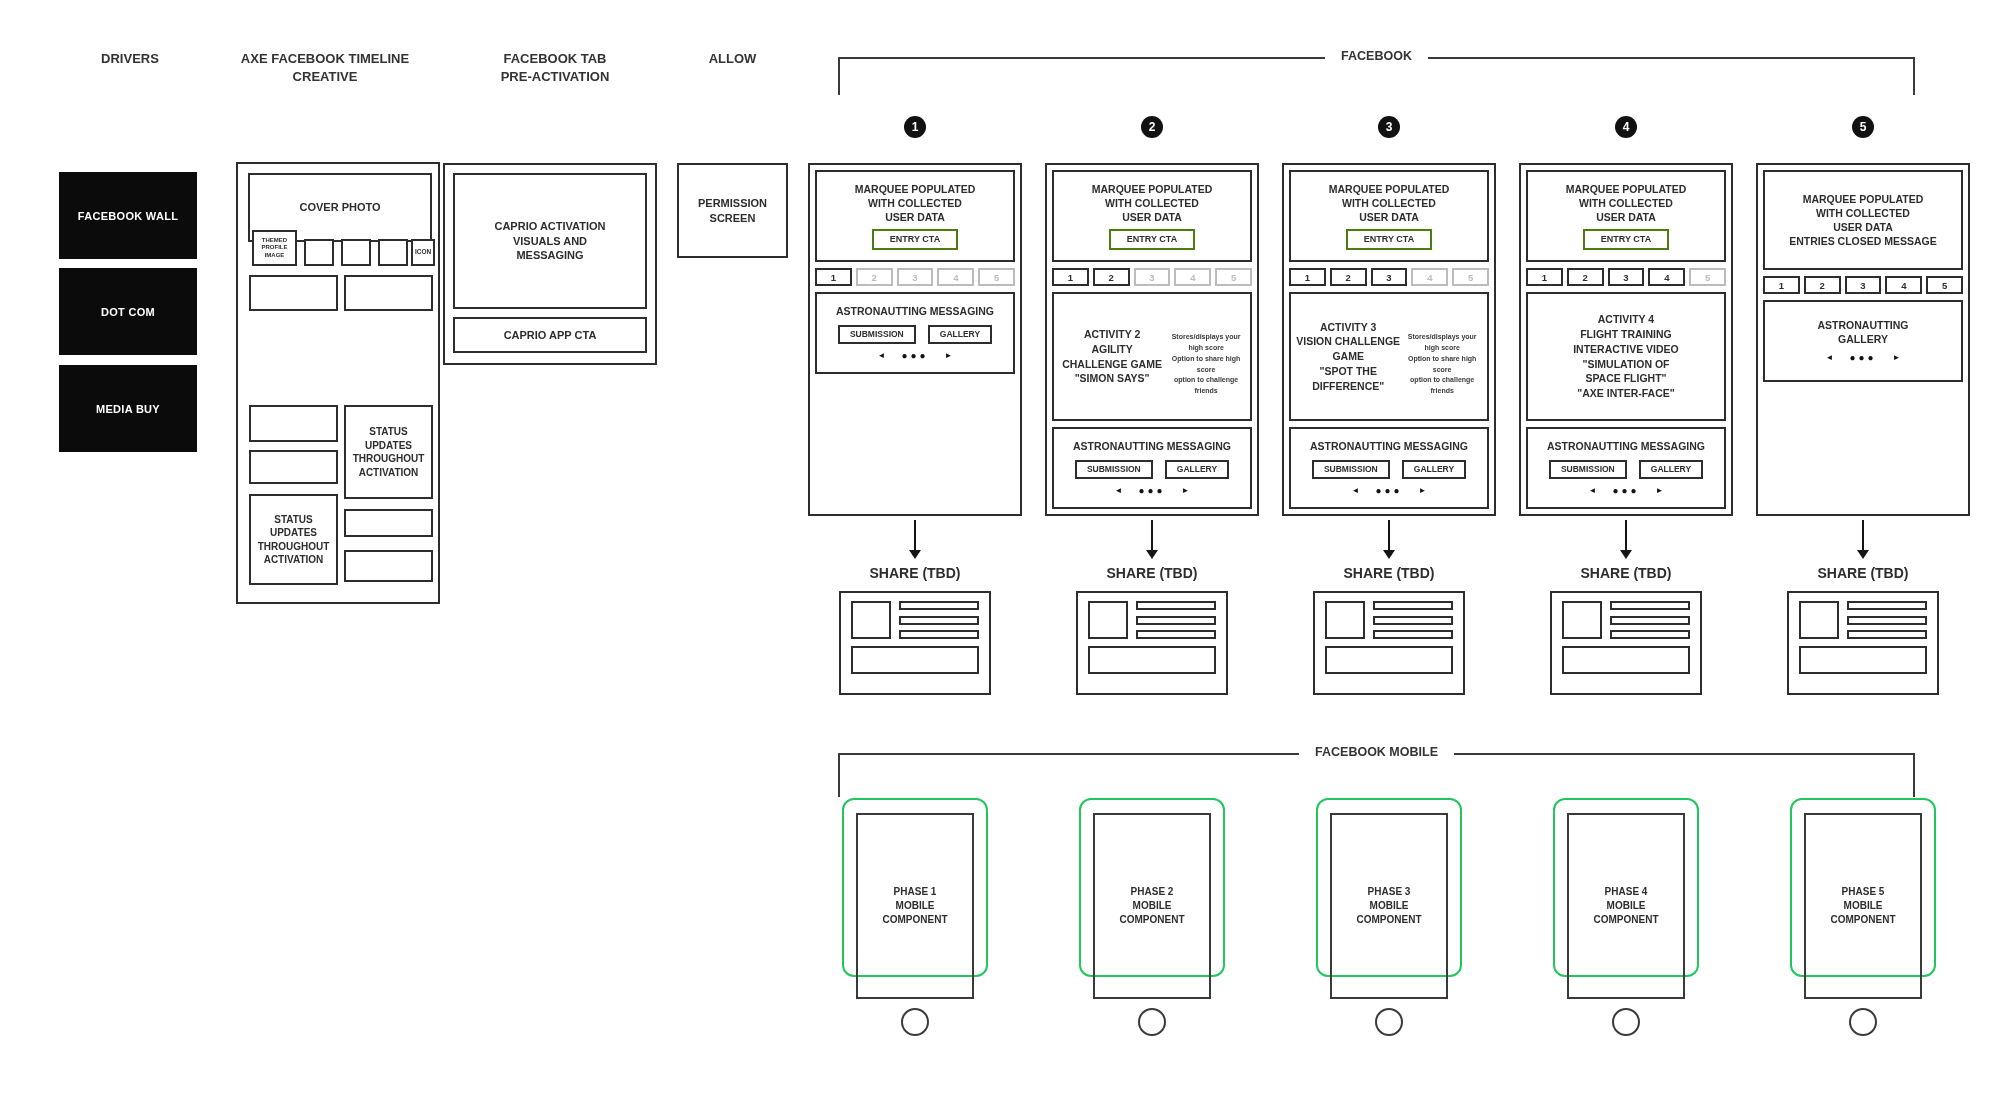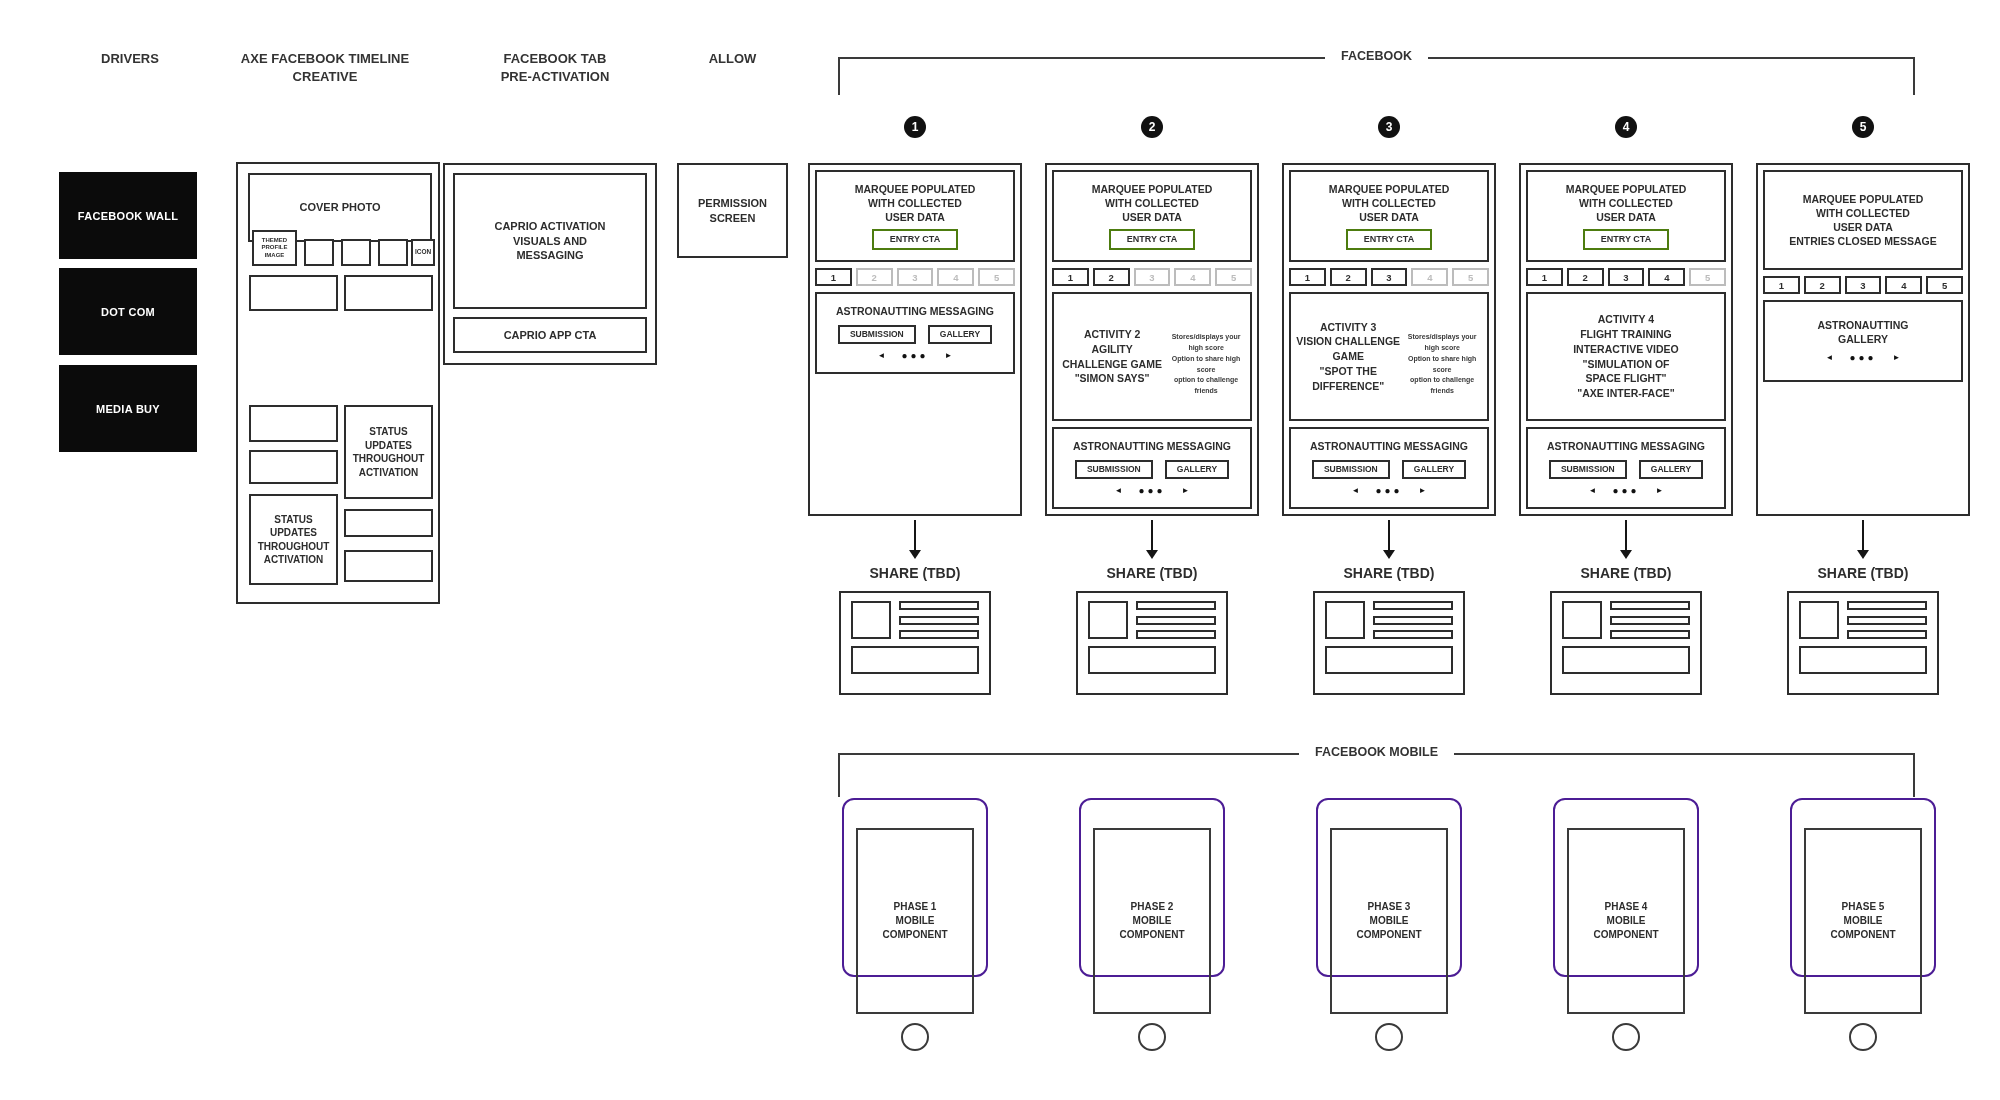--- a/index.html
+++ b/index.html
@@ -46,21 +46,21 @@
   .down-arrow::after{content:"";position:absolute;left:-5px;top:100%;border:6px solid transparent;border-top:9px solid #151515}
   .share-label{font-size:14px;font-weight:bold;margin-top:15px}
   .share-card{margin-top:10px;width:152px;height:104px;border:2px solid #2d2d2d;padding:8px 10px;background:#fff}
   .scrow{display:flex;gap:8px}
   .scavatar{width:40px;height:38px;border:2px solid #2d2d2d}
   .scbars{flex:1;display:flex;flex-direction:column;justify-content:space-between}
   .scbar{height:9px;border:2px solid #2d2d2d}
   .scwide{margin-top:7px;height:28px;border:2px solid #2d2d2d}
   
   .mobile-col{position:absolute;top:798px;width:214px;display:flex;justify-content:center}
-  .mphone{width:146px;height:179px;border:2px solid #4c1d95;border-radius:12px;padding-top:28px;background:#fff}
+  .mphone{width:146px;height:179px;border:2px solid #22c55e;border-radius:12px;padding-top:13px;background:#fff}
   .mscreen{width:118px;height:186px;border:2px solid #3a3a3a;margin:0 auto;display:flex;align-items:center;justify-content:center}
   .mtextlbl{font-size:10px;font-weight:bold;line-height:1.4;text-align:center;white-space:pre-line}
   .mhome{width:28px;height:28px;border:2px solid #3a3a3a;border-radius:50%;margin:9px auto 0}
 </style>
 </head>
 <body>
 
 <div class="toplbl" style="left:60px;width:140px">DRIVERS</div>
 <div class="toplbl" style="left:225px;width:200px">AXE FACEBOOK TIMELINE
 CREATIVE</div>

